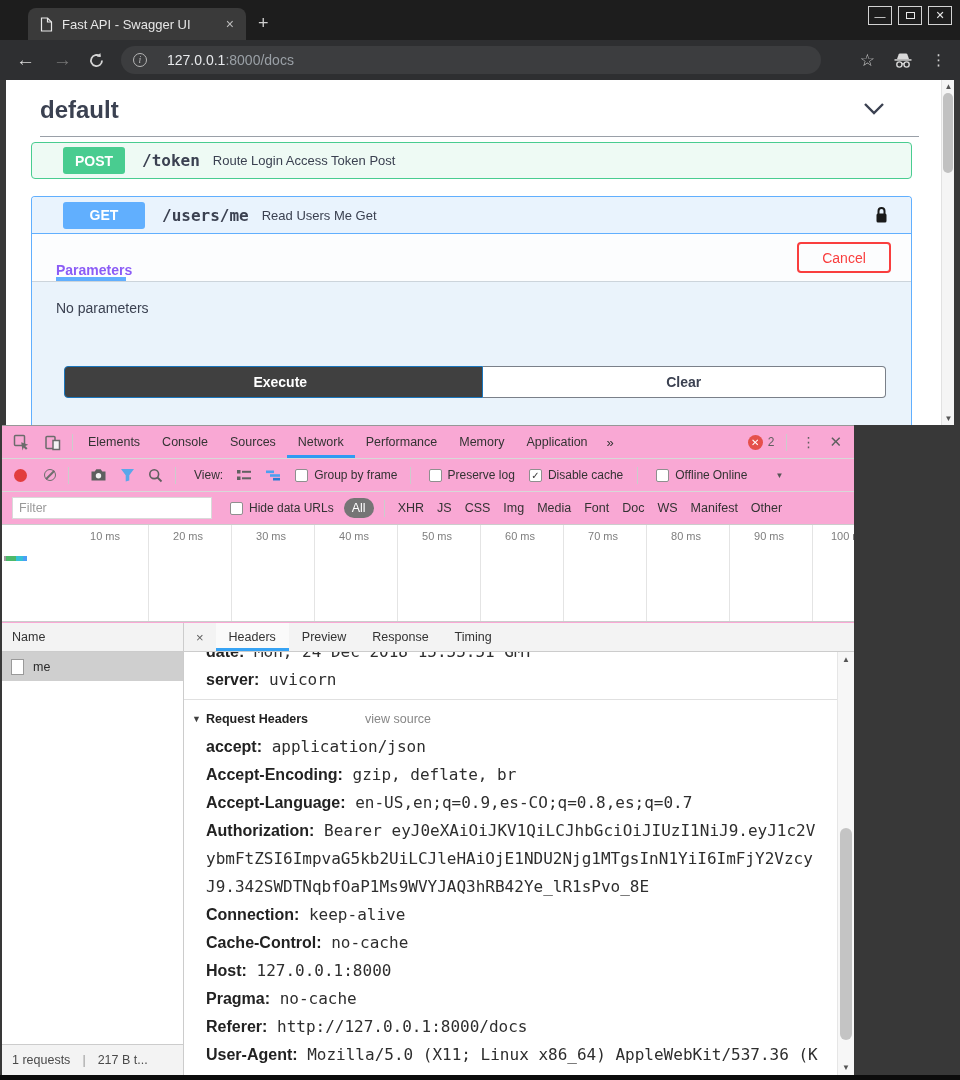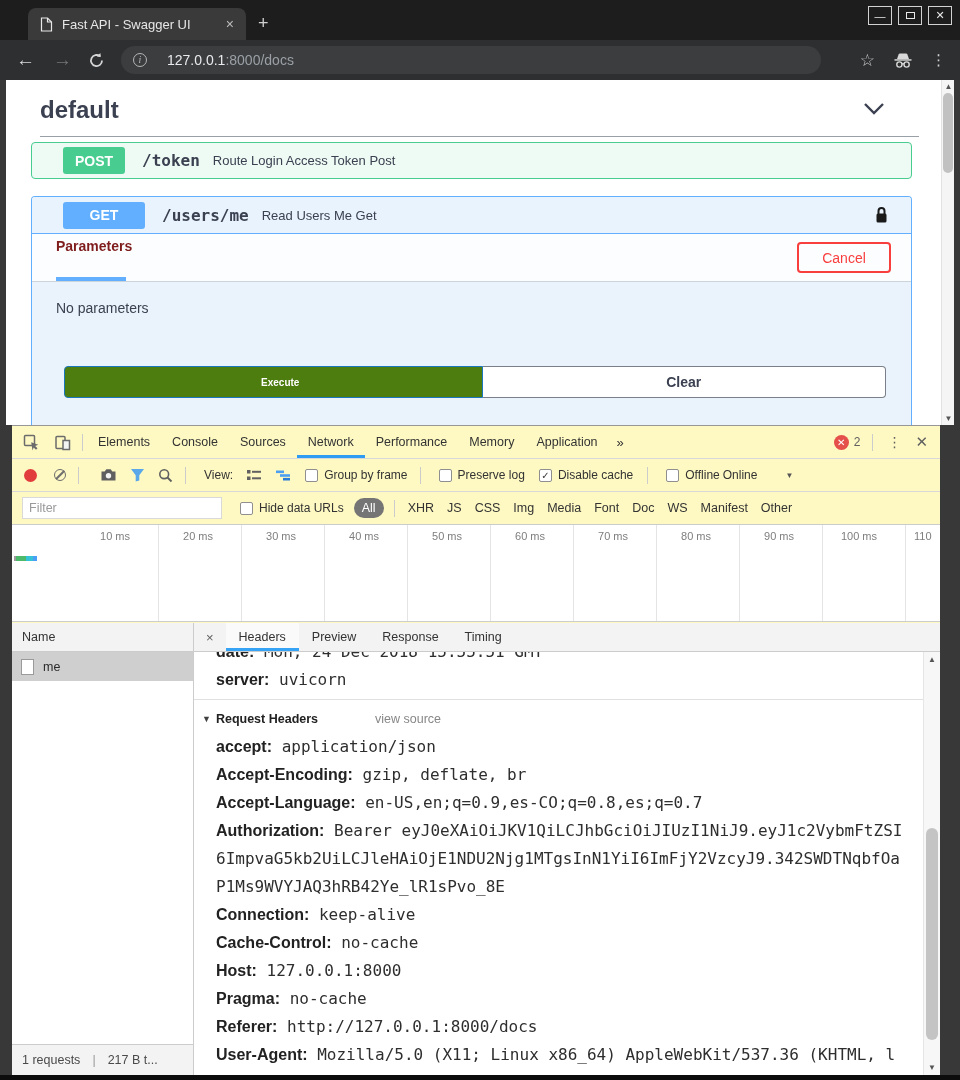--- a/index.html
+++ b/index.html
@@ -48,39 +48,39 @@
   .get .op-row { background:#e9f3fd; border-bottom:1px solid #61affe; }
   .method-badge { margin-left:31px; min-width:62px; height:27px; border-radius:3px; color:#fff;
                   font-weight:bold; font-size:14px; display:flex; align-items:center; justify-content:center; padding:0 10px; }
   .post .method-badge { background:#49cc90; }
   .get  .method-badge { background:#61affe; width:82px; }
   .op-path { margin-left:17px; font-family:"DejaVu Sans Mono",monospace; font-weight:bold; font-size:16px; color:#3b4151; }
   .op-desc { margin-left:13px; font-size:13px; color:#3b4151; }
   .op-lock { margin-left:auto; margin-right:22px; display:flex; }
 
   .params-bar { position:relative; height:48px; background:#fcfdfe; border-bottom:1px solid #ccd4db; }
-  .params-title { position:absolute; left:24px; top:4px; font-size:14px; font-weight:bold; color:#7f1d1d; }
+  .params-title { position:absolute; left:24px; top:28px; font-size:14px; font-weight:bold; color:#8b5cf6; }
   .params-underline { position:absolute; left:24px; bottom:0; width:70px; height:4px; background:#61affe; }
   .cancel-btn { position:absolute; right:20px; top:8px; width:94px; height:31px; border:2px solid #f93e3e;
                 border-radius:4px; color:#f93e3e; font-size:14px; background:#fcfdfe;
                 display:flex; align-items:center; justify-content:center; }
   .get-body { height:155px; background:#eaf3fb; position:relative; }
   .no-params { position:absolute; left:24px; top:18px; font-size:14px; color:#3b4151; }
   .exec-row { position:absolute; left:32px; right:25px; top:84px; height:32px; display:flex; }
-  .exec-btn { flex:1; background:#4d7c0f; color:#fff; font-weight:bold; font-size:10px; border:1px solid #1a76bd;
+  .exec-btn { flex:1; background:#404040; color:#fff; font-weight:bold; font-size:14px; border:1px solid #1a76bd;
               border-radius:4px 0 0 4px; display:flex; align-items:center; justify-content:center;padding-left:14px; }
   .clear-btn { flex:1; background:#fff; color:#3b4151; font-weight:bold; font-size:14px; border:1px solid #7a8089;
                border-left:none; border-radius:0 4px 4px 0; display:flex; align-items:center; justify-content:center;text-align:center; }
 
   .page-scroll { position:absolute; top:0; right:0; width:13px; height:345px; background:#f5f5f5; border-left:1px solid #e2e2e2; }
   .ps-arrow { position:absolute; left:0; width:13px; font-size:8px; color:#555; text-align:center; }
   .ps-thumb { position:absolute; left:1px; width:10px; top:13px; height:80px; background:#c1c1c1; border-radius:5px; }
 
   
-  .devtools { position:absolute; top:425px; left:12px; width:928px; height:650px; background:#fef9c3;
+  .devtools { position:absolute; top:425px; left:2px; width:852px; height:650px; background:#f9a8d4;
               border-top:1px solid #979797; font-size:12px; color:#303030; }
   .dt-tabbar { height:33px; border-bottom:1px solid #d8d8d8; display:flex; align-items:stretch; }
   .dt-tbicon { display:flex; align-items:center; padding:0 7px; }
   .vdiv { width:1px; height:17px; background:#ccc; align-self:center; margin:0 4px; }
   .dt-tab { display:flex; align-items:center; padding:0 11px; font-size:12.5px; color:#333; }
   .dt-tab.active { box-shadow:inset 0 -3px 0 #2f9bf2; }
   .dt-more { display:flex; align-items:center; padding:0 8px; font-size:13px; color:#333; }
   .dt-right { margin-left:auto; display:flex; align-items:center; }
   .err-badge { width:15px; height:15px; border-radius:50%; background:#e5504b; color:#fff; font-size:10px;
                display:flex; align-items:center; justify-content:center; }

